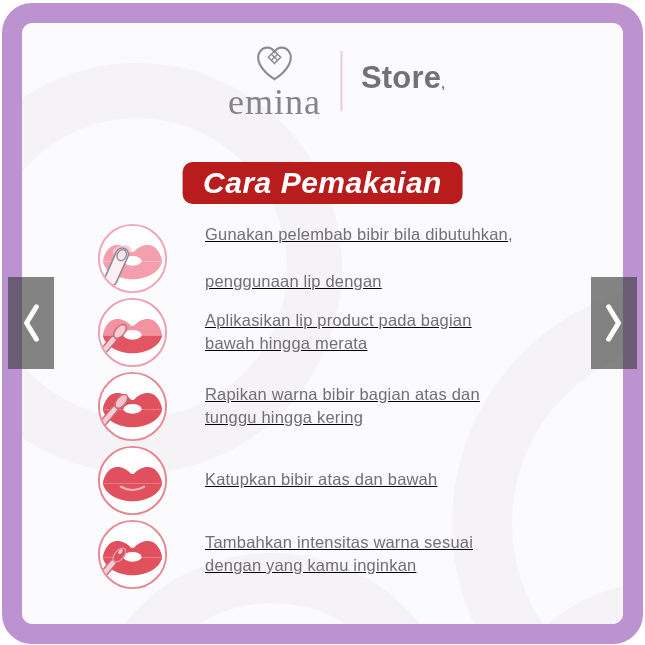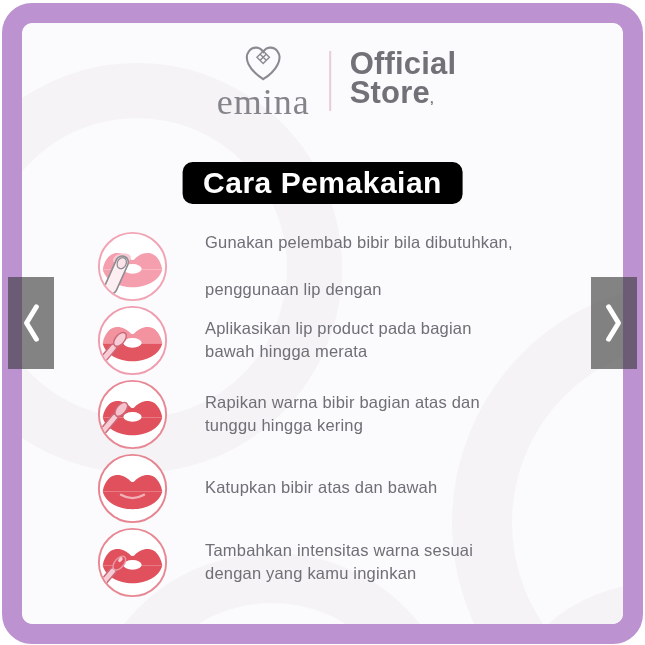--- a/index.html
+++ b/index.html
@@ -40,28 +40,28 @@
   .divider{width:2px;height:60px;background:#e8cdd8;margin:0 18px 0 20px;}
   .store-col{display:flex;flex-direction:column;justify-content:center;}
   .store-line{
     font-size:31px;font-weight:bold;color:#717177;line-height:29px;letter-spacing:.2px;
   }
   .store-mark{font-size:13px;font-weight:bold;color:#717177;vertical-align:baseline;}
 
   
   .banner{
     position:absolute;top:139px;left:50%;transform:translateX(-50%);
-    background:#000000;color:#ffffff;border-radius:10px;height:42px;
+    background:#b91c1c;color:#ffffff;border-radius:10px;height:42px;
     display:flex;align-items:center;justify-content:center;
-    padding:0 21px;z-index:5;white-space:nowrap;
+    padding:0 21px;z-index:5;white-space:nowrap;font-style:italic;
   }
   .banner-text{font-size:30px;font-weight:bold;letter-spacing:.5px;}
 
   
-  .steps{position:absolute;top:206px;left:74px;right:40px;z-index:5;}
+  .steps{position:absolute;top:198px;left:74px;right:40px;z-index:5;text-decoration:underline;}
   .step{display:flex;align-items:center;height:74px;}
   .icon-wrap{width:73px;height:73px;flex:0 0 73px;margin-right:36px;}
   .icon-wrap svg{display:block;width:73px;height:73px;}
   .step-text{
     font-size:16.5px;color:#6f6f75;line-height:23.5px;letter-spacing:.2px;margin:0;
   }
 
   
   .nav{
     position:absolute;top:277px;width:46px;height:92px;border:none;padding:0;
@@ -91,21 +91,20 @@
           <path d="M24 40 C9 30.5 3.5 18 9 10.8 C13.5 5 21 6.2 24 11.5 C27 6.2 34.5 5 39 10.8 C44.5 18 39 30.5 24 40 Z" fill="none" stroke="#8a8a90" stroke-width="2.2"></path>
           <g fill="none" stroke="#8a8a90" stroke-width="1.5">
             <path d="M24 10.5 L30.5 17 L24 23.5 L17.5 17 Z"></path>
             <path d="M20.8 13.8 L27.2 20.2 M27.2 13.8 L20.8 20.2"></path>
           </g>
         </svg>
         <div class="brand-name">emina</div>
       </div>
       <div class="divider"></div>
       <div class="store-col">
-        <div class="store-line">Official</div>
         <div class="store-line"><span>Store</span><span class="store-mark">‚</span></div>
       </div>
     </div>
 
     <div class="banner">
       <span class="banner-text">Cara Pemakaian</span>
     </div>
 
     <div class="steps">
 

